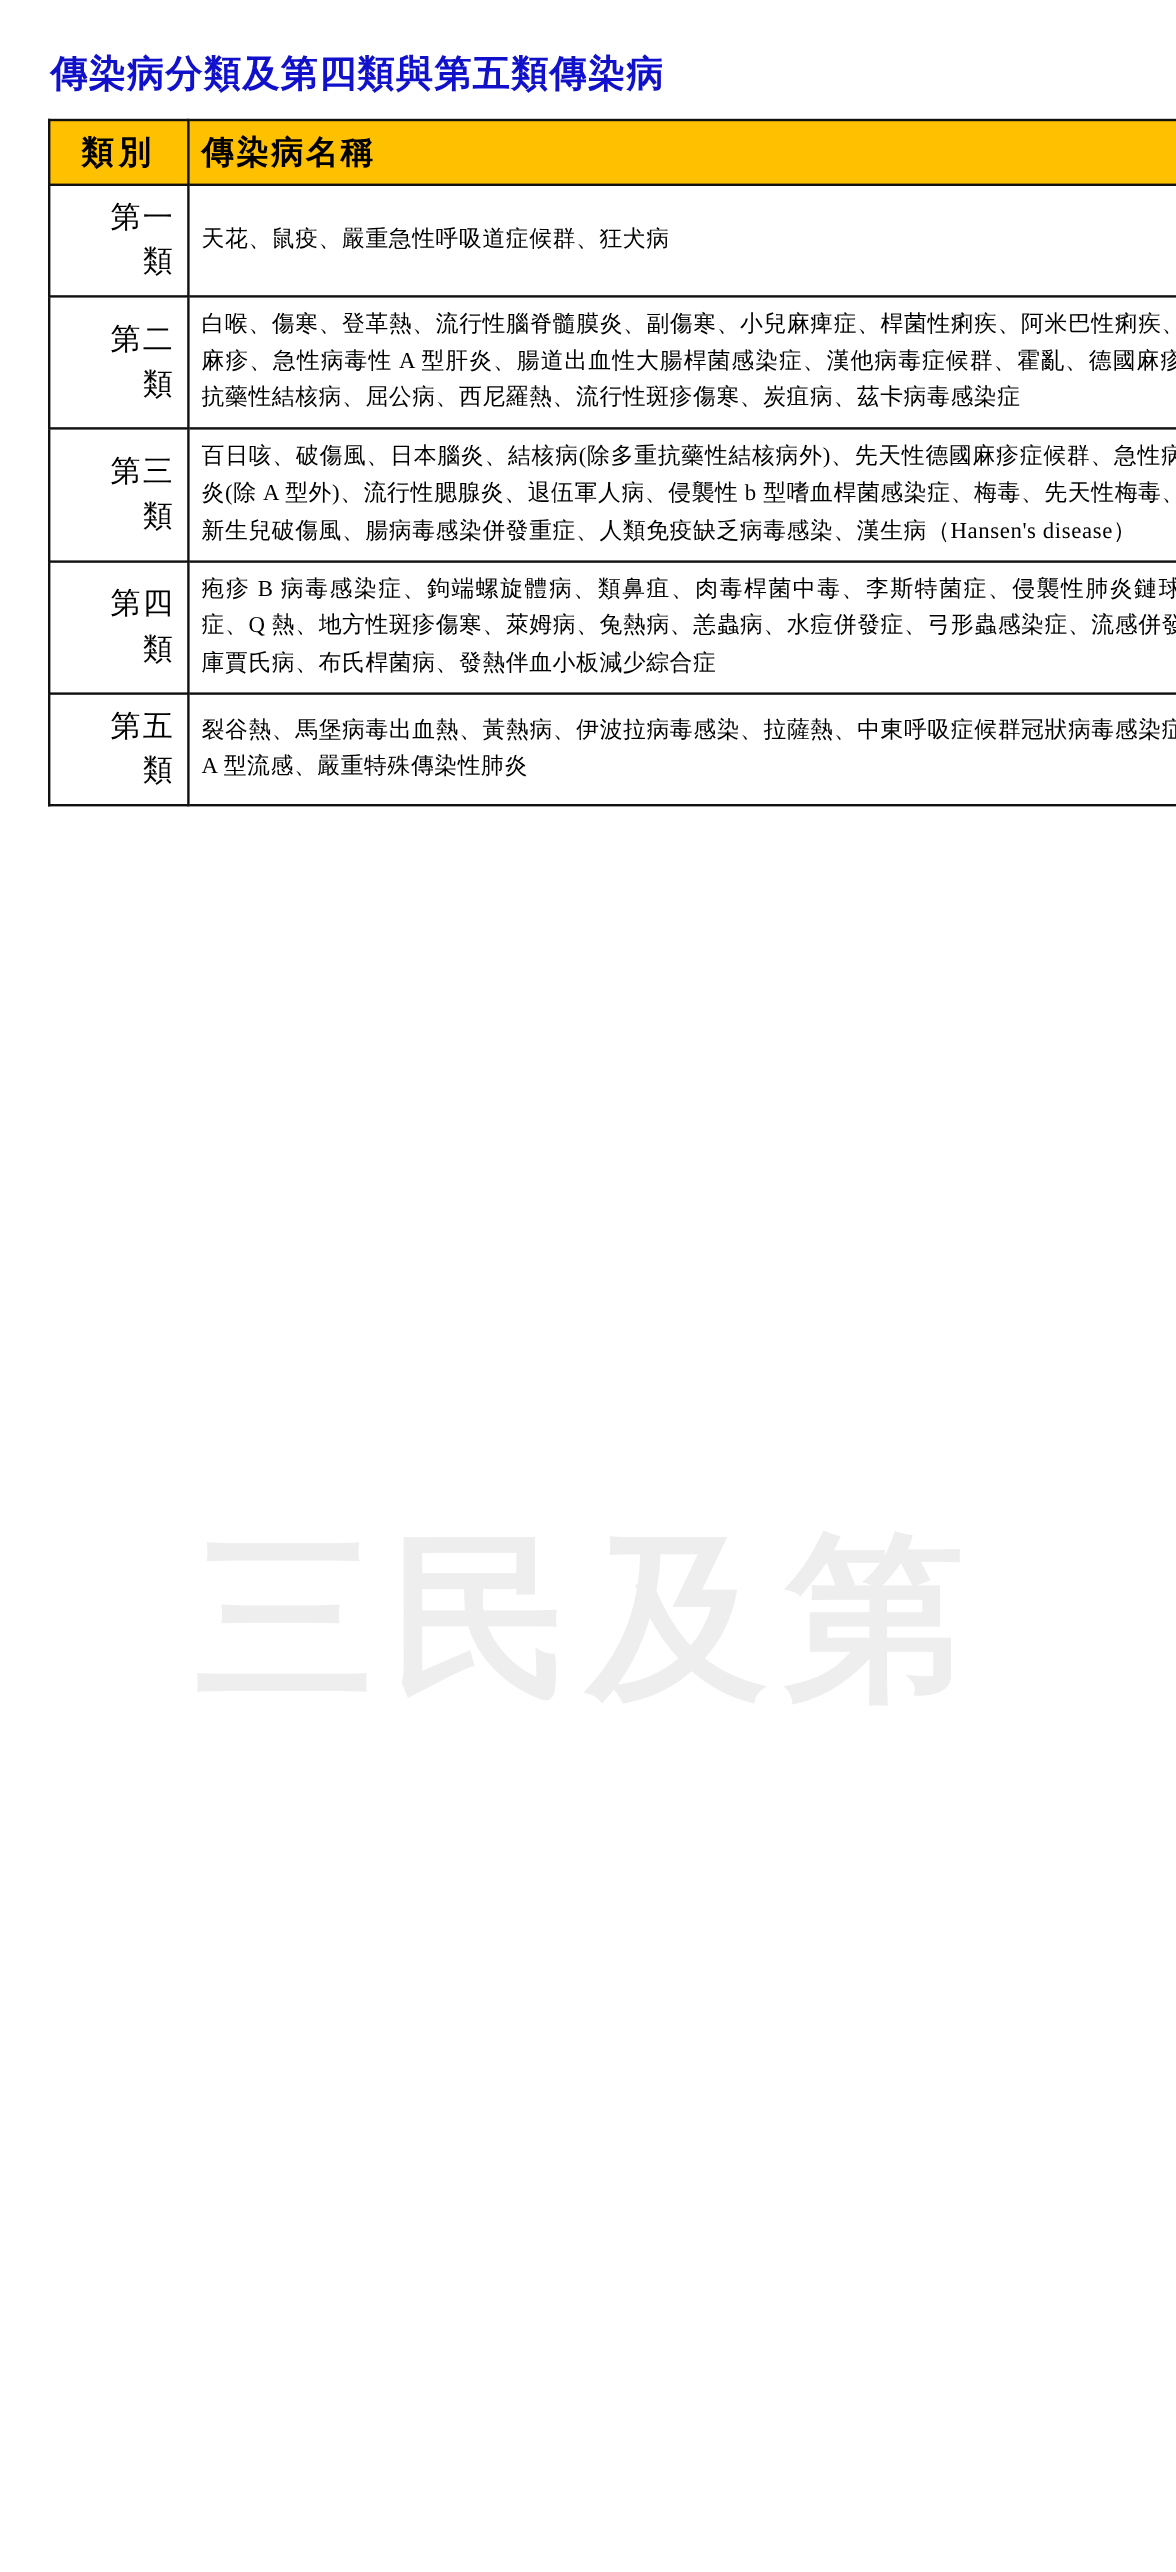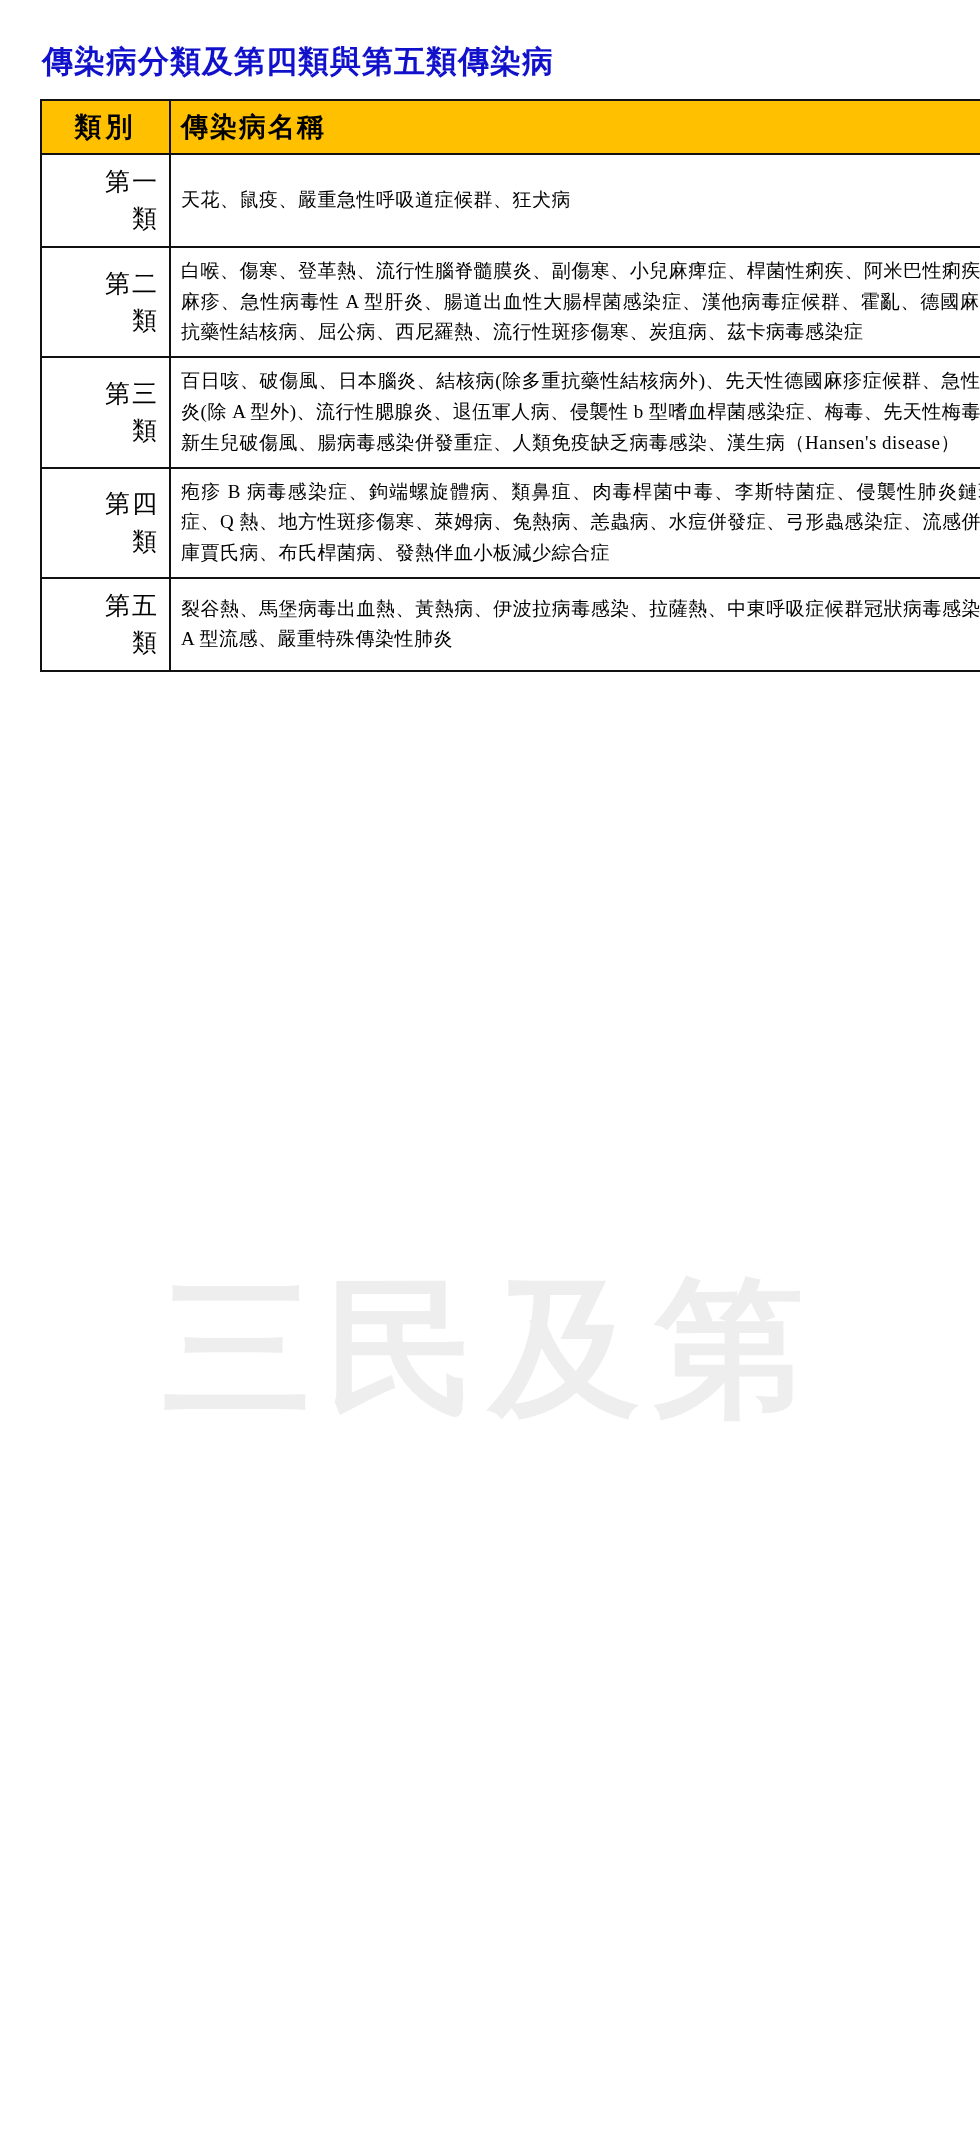--- a/index.html
+++ b/index.html
@@ -71,21 +71,21 @@
     box-sizing: border-box;
   }
   thead th {
     background: #FFC000;
     font-weight: bold;
     font-size: 27px;
     letter-spacing: 2px;
     text-align: left;
     padding: 10px 14px;
   }
-  th.col-cat { width: 129px; text-align: center; letter-spacing: 4px; }
+  th.col-cat { width: 116px; text-align: center; letter-spacing: 4px; }
   th.col-name { width: 900px; }
 
   td.cat {
     width: 140px;
     text-align: right;
     font-size: 25px;
     line-height: 1.5;
     letter-spacing: 2px;
     white-space: pre-line;
   }

